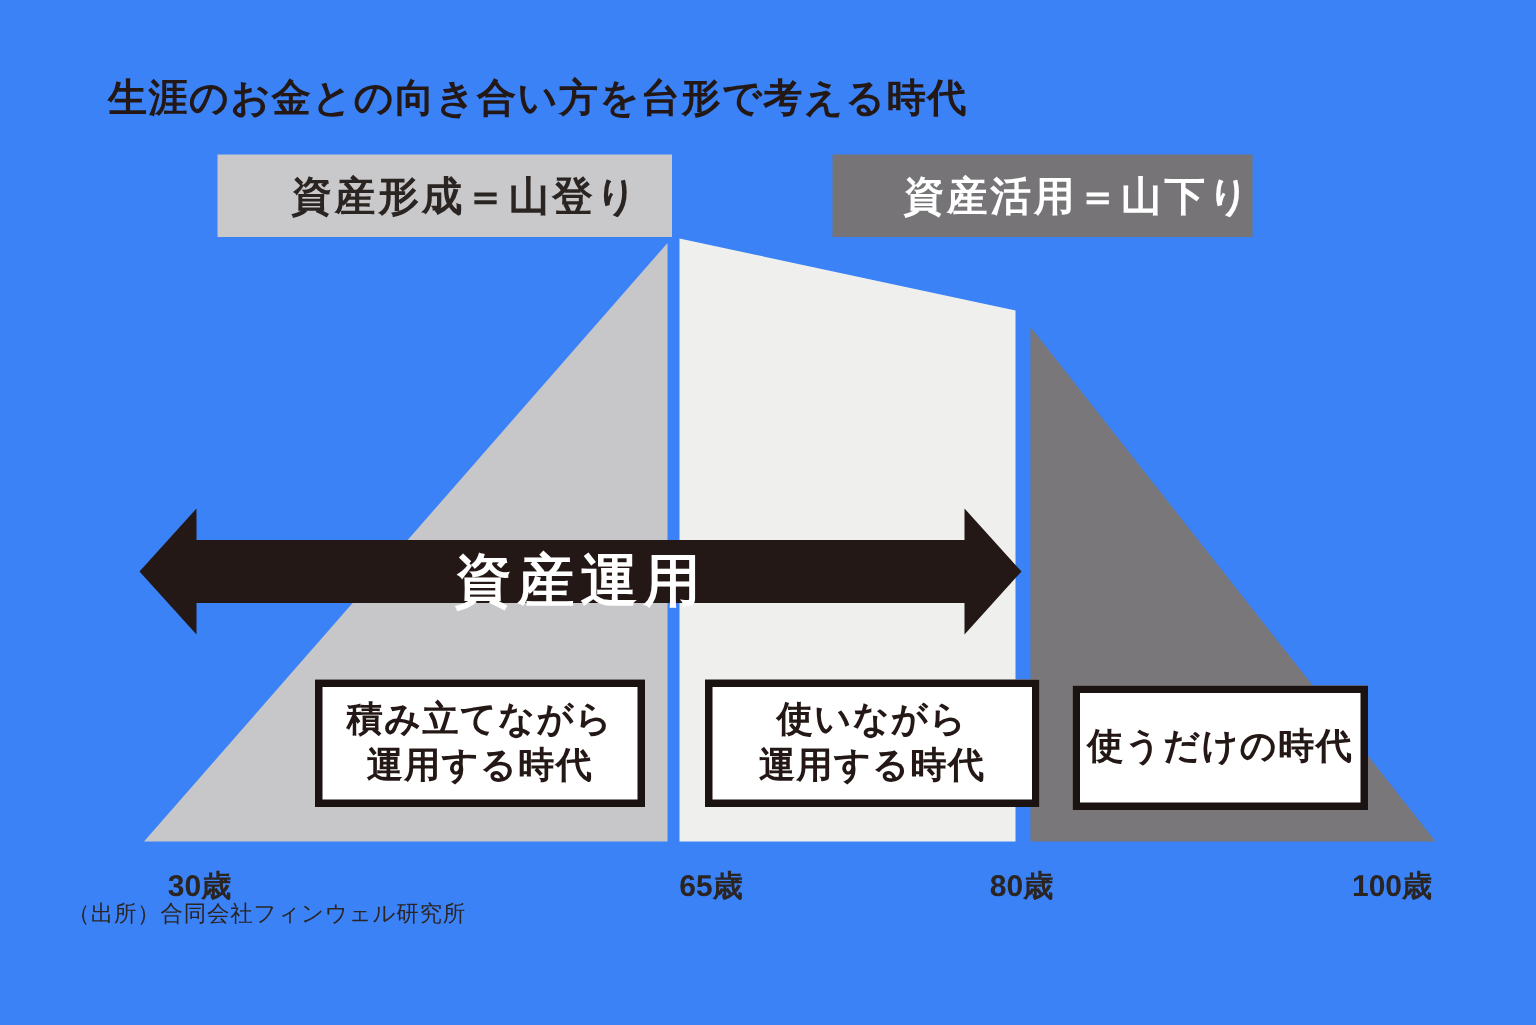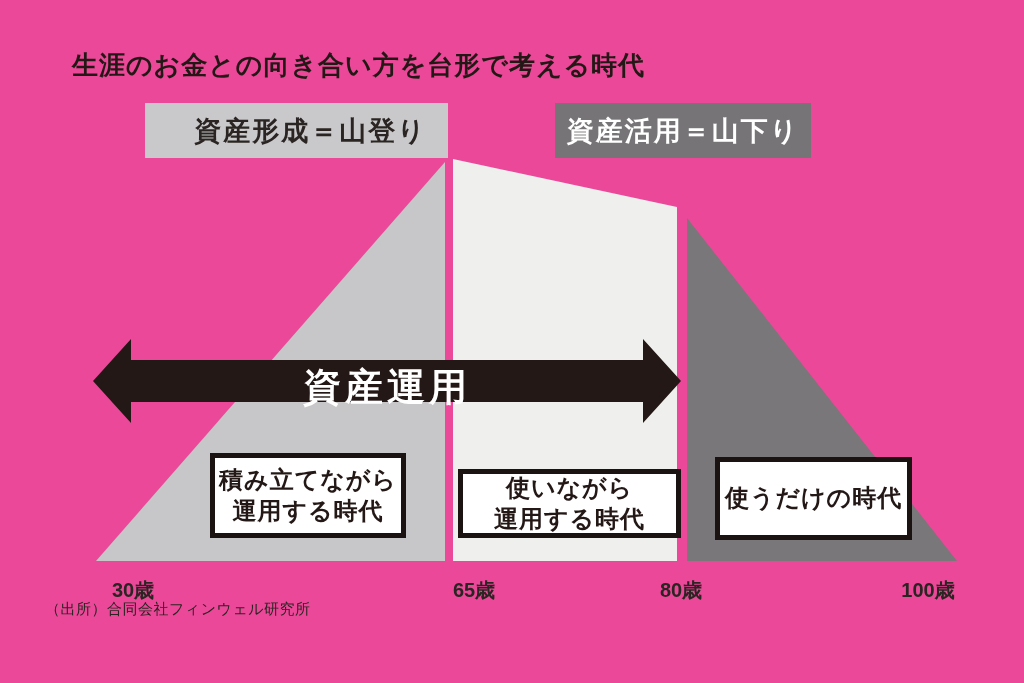--- a/index.html
+++ b/index.html
@@ -1,43 +1,43 @@
 <!DOCTYPE html>
 <html><head>
 <meta charset="utf-8">
 <style>
   html,body{margin:0;padding:0;background:#ffffff;}
   .canvas{
-    position:relative;width:1024px;height:683px;background:#ec4899;overflow:hidden;
+    position:relative;width:1024px;height:683px;background:#3b82f6;overflow:hidden;
     font-family:"Liberation Sans","DejaVu Sans",sans-serif;
   }
   .title{
     position:absolute;left:72px;top:48px;font-size:26px;font-weight:800;
     letter-spacing:1px;color:#231815;white-space:nowrap;
   }
   .badge{
     position:absolute;top:103px;height:55px;display:flex;align-items:center;justify-content:center;
     font-size:27px;font-weight:800;letter-spacing:2px;white-space:nowrap;
   }
   .badge-ascent{left:145px;width:275px;color:#2a2422;padding-left:28px;}
-  .badge-descent{left:555px;width:256px;color:#ffffff;}
+  .badge-descent{left:555px;width:280px;color:#ffffff;justify-content:flex-end;}
   .shapes{position:absolute;left:0;top:0;width:1024px;height:683px;}
   .arrow-label{
     position:absolute;left:131px;top:364px;width:512px;height:46px;
     display:flex;align-items:center;justify-content:center;
     color:#ffffff;font-size:38px;font-weight:800;letter-spacing:4px;white-space:nowrap;
   }
   .era-box{
     position:absolute;background:#ffffff;border:5px solid #1a1311;box-sizing:border-box;
     display:flex;flex-direction:column;align-items:center;justify-content:center;
     font-size:24px;font-weight:800;color:#231815;line-height:1.28;letter-spacing:1px;
     text-align:center;white-space:nowrap;
   }
-  .era-box-1{left:210px;top:453px;width:196px;height:85px;}
-  .era-box-2{left:458px;top:453px;width:223px;height:69px;margin-top:16px;}
+  .era-box-1{left:210px;top:453px;width:220px;height:85px;}
+  .era-box-2{left:470px;top:453px;width:223px;height:85px;}
   .era-box-3{left:715px;top:457px;width:197px;height:83px;}
   .age-label{
     position:absolute;top:577px;transform:translateX(-50%);
     font-size:20px;font-weight:600;color:#2a2422;white-space:nowrap;
   }
   .age-30{left:114px;margin-left:19px;}
   .age-65{left:474px;}
   .age-80{left:681px;}
   .age-100{left:928px;}
   .source{

